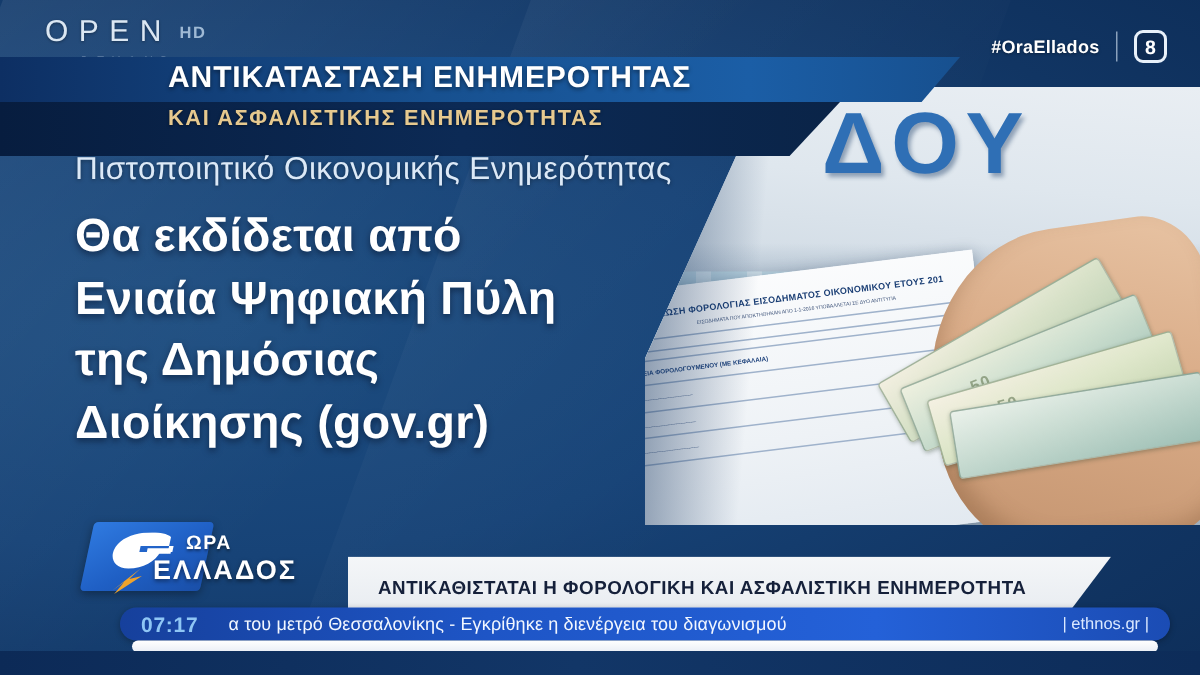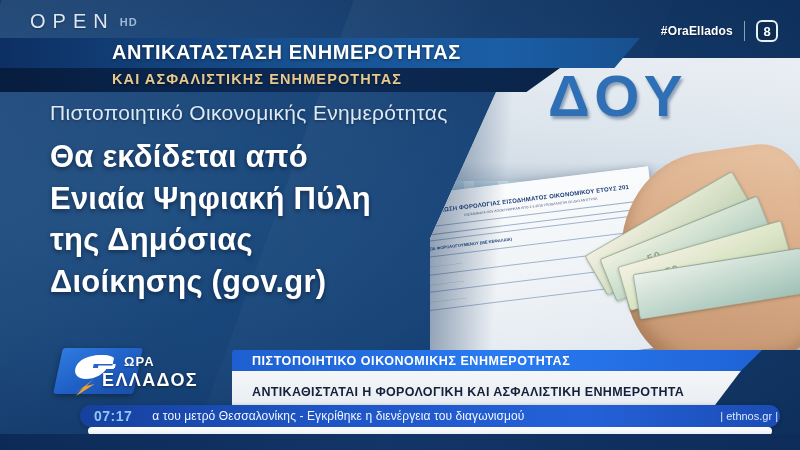--- a/index.html
+++ b/index.html
@@ -156,21 +156,21 @@
     background:linear-gradient(90deg,#0d2f63 0%, #17508f 45%, #1b5ea6 78%, #17508f 100%);
     clip-path:polygon(0 0, 100% 0, 96% 100%, 0 100%);
   }
   #band1 .txt {
     position:absolute; left:112px; top:3px;
     font-size:20px; font-weight:bold; letter-spacing:.6px; color:#ffffff;
     text-shadow:0 1px 3px rgba(0,0,0,.45);
     white-space:nowrap;
   }
   #band2 {
-    position:absolute; left:0; top:68px; width:560px; height:24px;
+    position:absolute; left:0; top:68px; width:560px; height:36px;
     background:linear-gradient(90deg,#071d3f 0%, #0c2a55 55%, #0a2448 100%);
     clip-path:polygon(0 0, 100% 0, 94% 100%, 0 100%);
   }
   #band2 .txt {
     position:absolute; left:112px; top:3px;
     font-size:14.5px; font-weight:600; letter-spacing:1.1px;
     color:#e6c98f;
     text-shadow:0 1px 2px rgba(0,0,0,.5);
     white-space:nowrap;
   }
@@ -260,21 +260,21 @@
   }
   #ticker .clock {
     margin-left:14px; font-size:14px; font-weight:bold;
     color:#8fc6f5; letter-spacing:.5px;
   }
   #ticker .news {
     margin-left:20px; font-size:12px; color:#f2f7ff; letter-spacing:.1px;
     white-space:nowrap;
   }
   #ticker .src {
-    position:absolute; right:2px; font-size:11px; color:#dbe9ff;margin-left:40px;
+    position:absolute; right:14px; font-size:11px; color:#dbe9ff;margin-left:40px;
   }
   #whitebar {
     position:absolute; left:88px; top:427px; width:684px; height:8px;
     background:linear-gradient(180deg,#ffffff,#e9eef5);
     border-radius:5px;
   }
   #bottomfill {
     position:absolute; left:0; bottom:0; width:100%; height:16px;
     background:linear-gradient(90deg,#0c2a57 0%, #123667 48%, #0d2c59 100%);
   }
@@ -355,23 +355,20 @@
       <path d="M40 3 C33 -2, 14 -1, 7 6 C0 13, 4 24, 16 24 C26 24, 33 19, 35 13 L21 13 L21 9 L43 9 L43 13 C41 13, 41 13, 40 14 Z" fill="#ffffff"></path>
       <rect x="26" y="10.5" width="16" height="3.6" fill="#ffffff"></rect>
     </svg>
     <svg class="bolt" viewBox="0 0 22 18">
       <path d="M2 16 L18 1 L12 8 L20 6 L4 18 L9 10 Z" fill="#f0a32c"></path>
     </svg>
     <div class="ora">ΩΡΑ</div>
     <div class="ellados">ΕΛΛΑΔΟΣ</div>
   </div>
 
-  <div id="lt1">
-    <span class="txt">ΠΙΣΤΟΠΟΙΗΤΙΚΟ ΟΙΚΟΝΟΜΙΚΗΣ ΕΝΗΜΕΡΟΤΗΤΑΣ</span>
-  </div>
   <div id="lt2">
     <span class="txt">ΑΝΤΙΚΑΘΙΣΤΑΤΑΙ Η ΦΟΡΟΛΟΓΙΚΗ ΚΑΙ ΑΣΦΑΛΙΣΤΙΚΗ ΕΝΗΜΕΡΟΤΗΤΑ</span>
   </div>
 
   <div id="tickerrow">
     <div id="ticker">
       <span class="clock">07:17</span>
       <span class="news">α του μετρό Θεσσαλονίκης - Εγκρίθηκε η διενέργεια του διαγωνισμού</span>
       <span class="src">| ethnos.gr |</span>
     </div>

